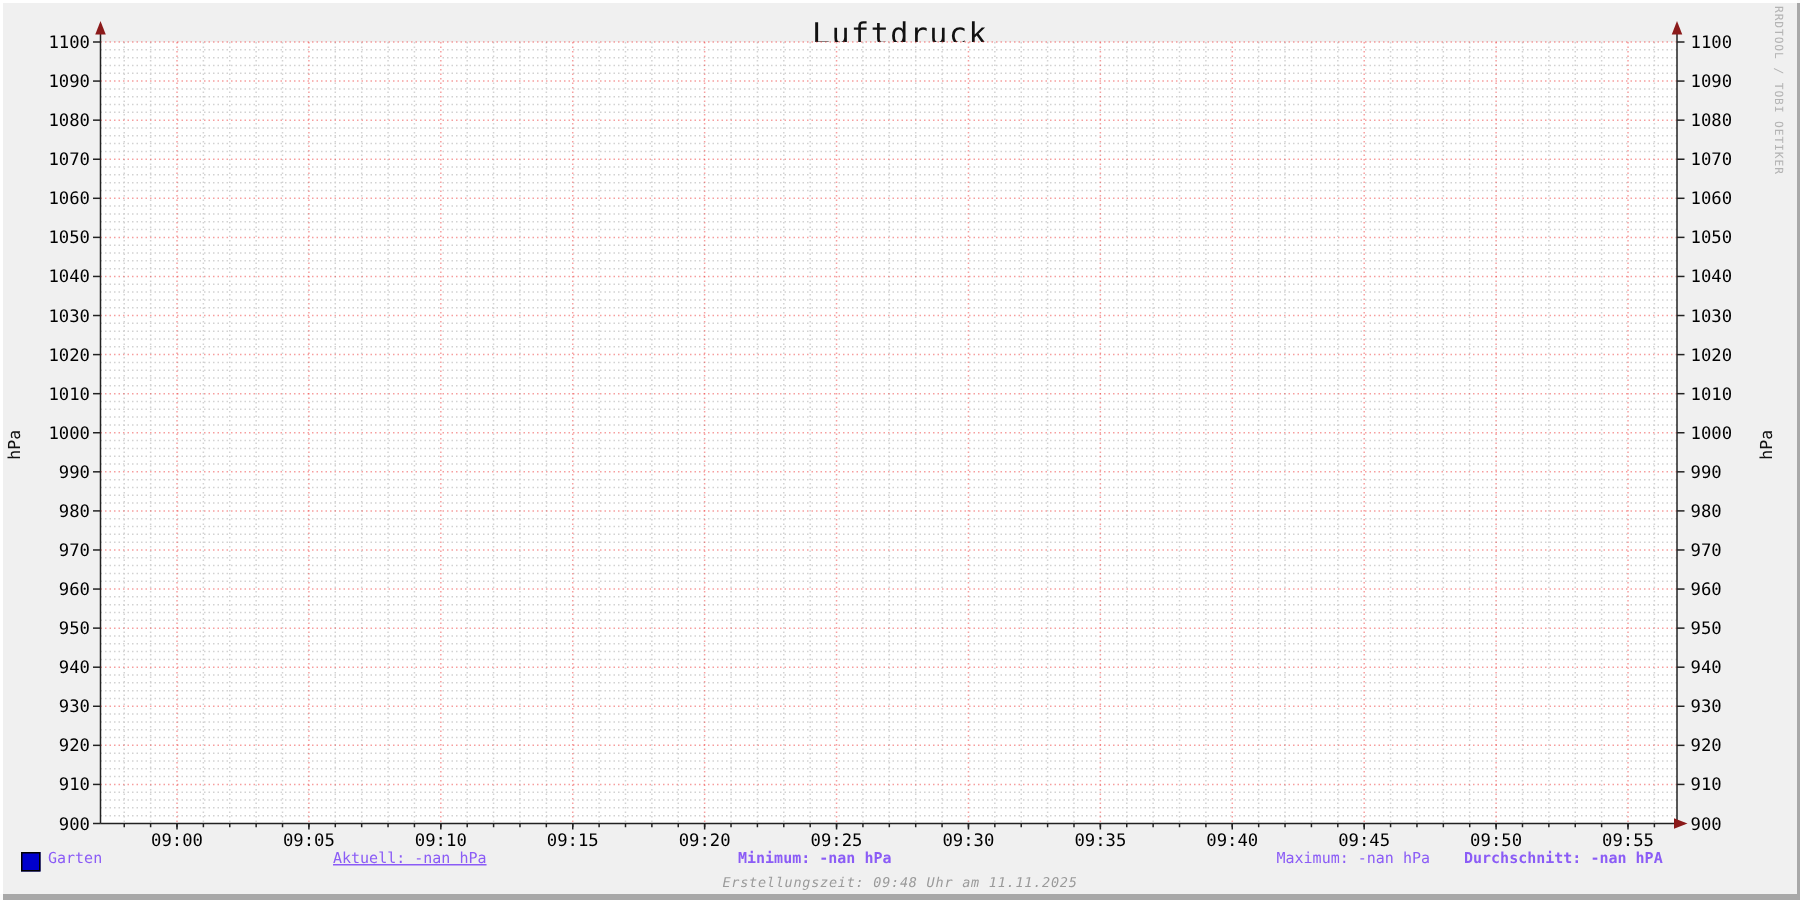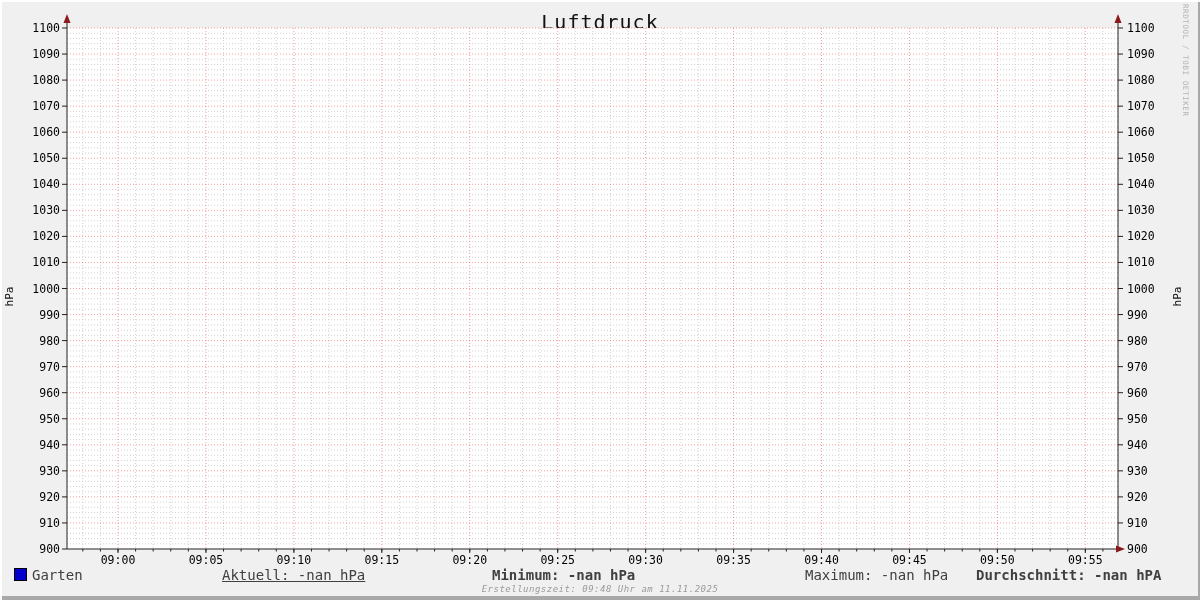--- a/index.html
+++ b/index.html
@@ -26,26 +26,26 @@
   #watermark{
     position:absolute;left:1181px;top:4px;
     writing-mode:vertical-rl;
     font-size:7.5px;letter-spacing:0.6px;color:#b3b3b3;white-space:nowrap;
   }
   #legend-swatch{
     position:absolute;left:14px;top:568px;width:11px;height:11px;
     background:#0000cc;border:1px solid #000;
   }
   .leg-text{
-    position:absolute;top:567px;font-size:14px;color:#404040;white-space:nowrap;
+    position:absolute;top:567px;font-size:10px;color:#8b5cf6;white-space:nowrap;
   }
   #legend-label{left:32px;}
   #stat-aktuell{left:222px;text-decoration:underline;}
   #stat-minimum{left:492px;font-weight:bold;}
-  #stat-maximum{left:760px;padding-left:45px;}
+  #stat-maximum{left:806px;padding-left:45px;}
   #stat-durchschnitt{left:976px;font-weight:bold;}
   #footer{
     position:absolute;left:0;right:0;top:584px;text-align:center;
     font-size:9px;color:#9a9a9a;letter-spacing:0.5px;font-style:italic;
   }
 </style>
 </head>
 <body>
 
 <div id="title">Luftdruck</div>

